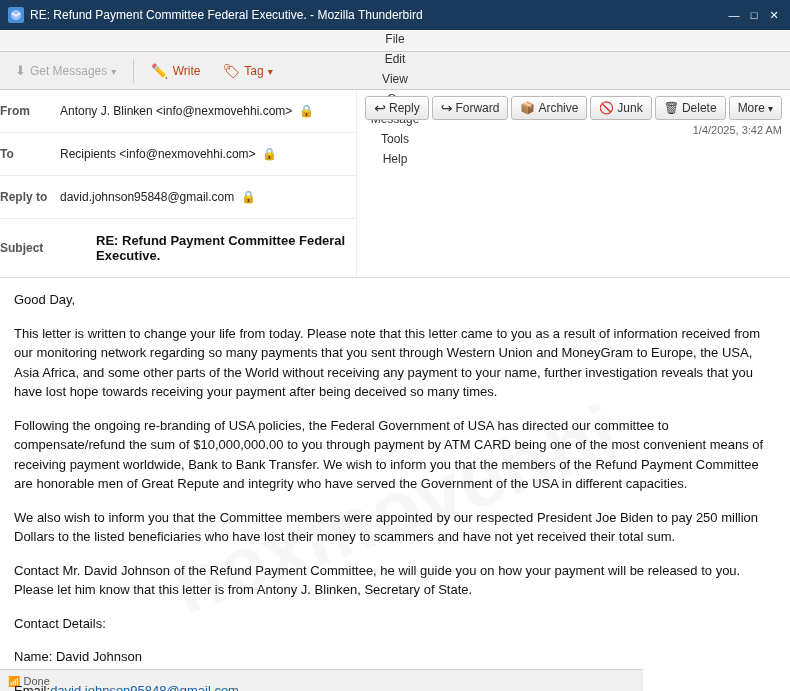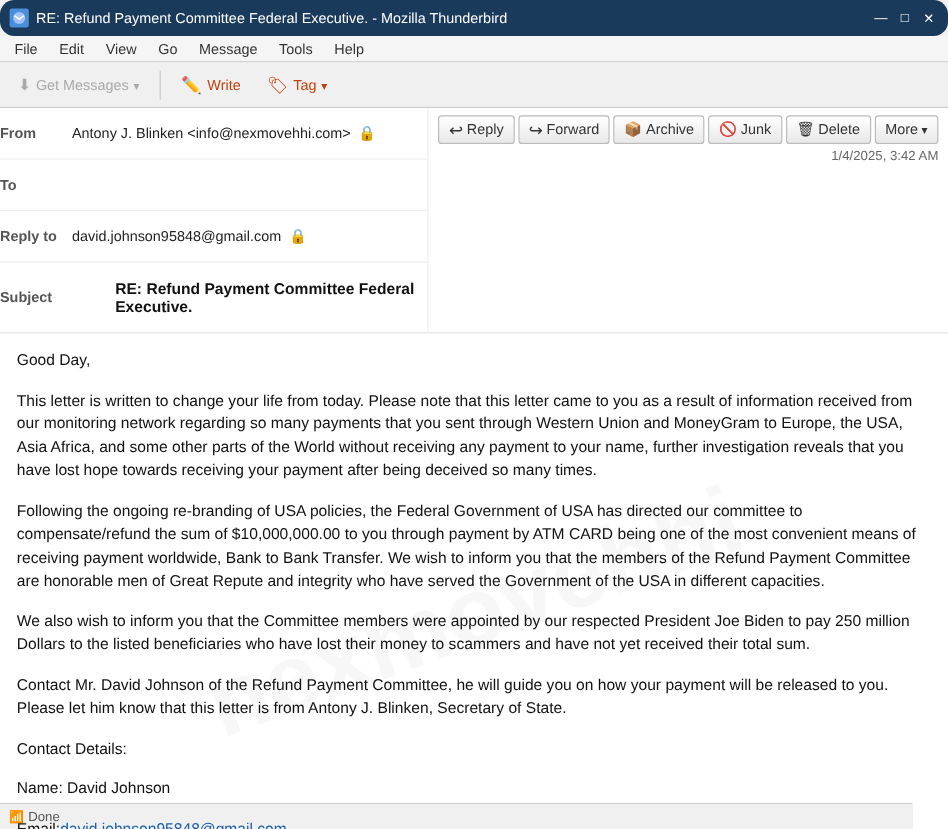--- a/index.html
+++ b/index.html
@@ -15,21 +15,20 @@
     
     .title-bar {
       background: #1a3a5c;
       color: white;
       height: 30px;
       display: flex;
       align-items: center;
       justify-content: space-between;
       padding: 0 8px;
       font-size: 12px;
-      border-radius: 12px;
     }
     .title-bar-left {
       display: flex;
       align-items: center;
       gap: 6px;
     }
     .title-bar-icon {
       width: 16px;
       height: 16px;
       background: #4a90d9;
@@ -58,20 +57,21 @@
 
     
     .menu-bar {
       background: #f5f5f5;
       border-bottom: 1px solid #ccc;
       height: 22px;
       display: flex;
       align-items: center;
       padding: 0 4px;
       gap: 2px;
+      flex-direction: column;
     }
     .menu-item {
       padding: 2px 8px;
       font-size: 12px;
       cursor: pointer;
       color: #333;
       border-radius: 2px;
     }
 
     
@@ -179,21 +179,21 @@
       background: #f0f0f0;
       border-top: 1px solid #ccc;
       height: 22px;
       display: flex;
       align-items: center;
       padding: 0 8px;
       font-size: 11px;
       color: #555;
       position: fixed;
       bottom: 0;
-      width: 760px;
+      width: 643px;
     }
 
     .wifi-icon::before { content: '📶'; font-size: 10px; }
 
     
     .icon-write::before { content: '✏️'; font-size: 14px; }
     .icon-tag::before { content: '🏷'; font-size: 14px; }
     .icon-reply::before { content: '↩'; font-size: 14px; }
     .icon-forward::before { content: '↪'; font-size: 14px; }
     .icon-archive::before { content: '📦'; font-size: 12px; }
@@ -255,20 +255,24 @@
   <div class="top-left">
     <div class="email-field-row">
       <span class="field-label">From</span>
       <span class="field-value">
         <span>Antony J. Blinken &lt;info@nexmovehhi.com&gt;</span>
         &nbsp;<span>🔒</span>
       </span>
     </div>
     <div class="email-field-row">
       <span class="field-label">To</span>
+      <span class="field-value">
+        <span>Recipients &lt;info@nexmovehhi.com&gt;</span>
+        &nbsp;<span>🔒</span>
+      </span>
     </div>
     <div class="email-field-row">
       <span class="field-label">Reply to</span>
       <span class="field-value">
         <span>david.johnson95848@gmail.com</span>
         &nbsp;<span>🔒</span>
       </span>
     </div>
     <div class="email-field-row">
       <span class="field-label">Subject</span>

